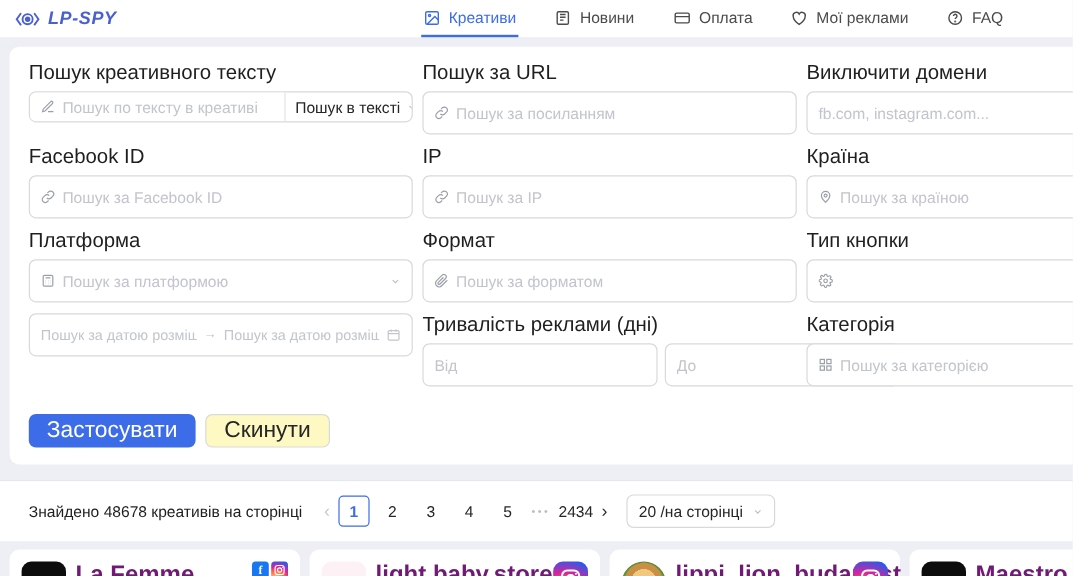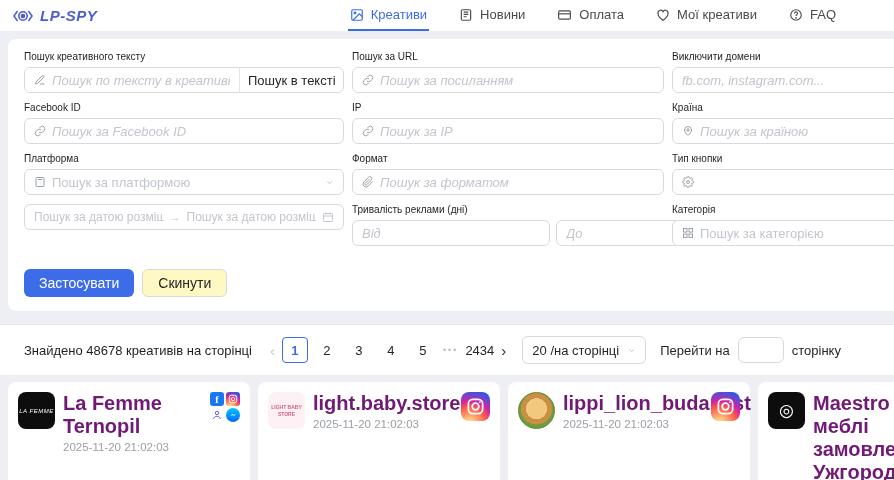--- a/index.html
+++ b/index.html
@@ -15,40 +15,40 @@
   .logo { display:flex; align-items:center; gap:6px; color:#4a5fd0; cursor:pointer; }
   .logo-text { font-weight:bold; font-style:italic; font-size:15px; letter-spacing:.5px; }
   .nav { margin-left:auto; display:flex; gap:28px; height:100%; }
   .nav-item { display:flex; align-items:center; gap:7px; color:#4b4b4b; cursor:pointer;
     border-bottom:2px solid transparent; padding:0 2px; }
   .nav-item svg { flex:none; }
   .nav-item.active { color:#3d6ce8; border-bottom-color:#3d6ce8; }
   
   .panel { background:#fff; margin:8px 0 0 8px; border-radius:8px; padding:12px 16px 14px; width:992px; }
   .fgrid { display:grid; grid-template-columns:320px 312px 320px; column-gap:8px; row-gap:9px; }
-  .field label { display:block; font-size:10px; color:#1f1f1f; margin-bottom:5px; }
-  .control { display:flex; align-items:center; height:26px; border:1px solid #d9d9d9; border-radius:6px;
+  .field label { display:block; font-size:17px; color:#1f1f1f; margin-bottom:5px; }
+  .control { display:flex; align-items:center; height:36px; border:1px solid #d9d9d9; border-radius:6px;
     background:#fff; padding:0 9px; gap:6px; cursor:text; }
   .control.select { cursor:pointer; }
   .control input { border:none; outline:none; flex:1; min-width:0; font-size:13px;
-    font-family:"Liberation Sans", sans-serif; color:#262626; background:transparent; padding:0;font-style:italic; }
+    font-family:"Liberation Sans", sans-serif; color:#262626; background:transparent; padding:0; }
   .control input::placeholder { color:#c1c5cc; }
   .ph { color:#c1c5cc; white-space:nowrap; overflow:hidden; flex:1; }
   .icon-g { display:flex; align-items:center; color:#9aa0a8; flex:none; }
   .caret { margin-left:auto; display:flex; flex:none; }
   .group { display:flex; height:26px; border:1px solid #d9d9d9; border-radius:6px; overflow:hidden; background:#fff; }
   .group .control { border:none; border-radius:0; flex:1; height:24px; align-self:center; }
   .addon { display:flex; align-items:center; gap:5px; padding:0 8px; border-left:1px solid #e3e3e3;
     font-size:13px; color:#262626; white-space:nowrap; cursor:pointer; }
   .range { font-size:12px; }
   .range .ph { flex:1; }
   .duration { display:flex; gap:6px; }
   .duration .control { flex:1; }
   .btnrow { margin-top:14px; display:flex; gap:8px; }
-  .btn { height:28px; padding:1px 15px; border-radius:6px; font-size:14px; cursor:pointer;
+  .btn { height:28px; padding:1px 15px; border-radius:6px; font-size:19px; cursor:pointer;
     font-family:"Liberation Sans", sans-serif; }
   .btn-primary { background:#3d6ce8; color:#fff; border:none; }
   .btn-default { background:#fef9c3; color:#262626; border:1px solid #d9d9d9; }
   
   .results { background:#fff; border-top:1px solid #e6e8eb; display:flex; align-items:center;
     padding:11px 0 11px 24px; margin-top:13px; }
   .summary { margin-right:14px; color:#1f1f1f; }
   .pager { display:flex; align-items:center; }
   .page-btn { min-width:26px; height:26px; display:flex; align-items:center; justify-content:center;
     border-radius:4px; margin:0 3px; cursor:pointer; color:#262626; }
@@ -126,21 +126,21 @@
           </svg>
       </span>
       <span>Оплата</span>
     </div>
     <div class="nav-item">
       <span class="icon-g" style="color:inherit">
         <svg width="14" height="14" viewBox="0 0 24 24" fill="none" stroke="currentColor" stroke-width="2">
             <path d="M12 21s-8.5-5.6-8.5-11.2A4.6 4.6 0 0112 6.4a4.6 4.6 0 018.5 3.4C20.5 15.4 12 21 12 21z"></path>
           </svg>
       </span>
-      <span>Мої креативи</span>
+      <span>Мої реклами</span>
     </div>
     <div class="nav-item">
       <span class="icon-g" style="color:inherit">
         <svg width="14" height="14" viewBox="0 0 24 24" fill="none" stroke="currentColor" stroke-width="2">
             <circle cx="12" cy="12" r="9"></circle>
             <path d="M9.5 9.3a2.5 2.5 0 114.1 1.9c-.8.7-1.6 1.1-1.6 2.3"></path>
             <circle cx="12" cy="17" r=".5" fill="currentColor"></circle>
           </svg>
       </span>
       <span>FAQ</span>
@@ -350,25 +350,20 @@
     <span class="page-btn">2434</span>
     <span class="page-arrow">›</span>
   </div>
   <div class="size-select">
     <span>20 /на сторінці</span>
     <span class="icon-g">
       <svg width="9" height="9" viewBox="0 0 24 24" fill="none" stroke="#bfbfbf" stroke-width="2.5">
           <path d="M6 9l6 6 6-6"></path>
         </svg>
     </span>
-  </div>
-  <div class="goto">
-    <span>Перейти на</span>
-    <input class="goto-input" style="">
-    <span>сторінку</span>
   </div>
 </div>
 
 <div class="cards">
 
   <div class="card">
     <div class="card-head">
       <div class="avatar dark">
           <span class="av-lafemme">LA FEMME</span>
         </div>

